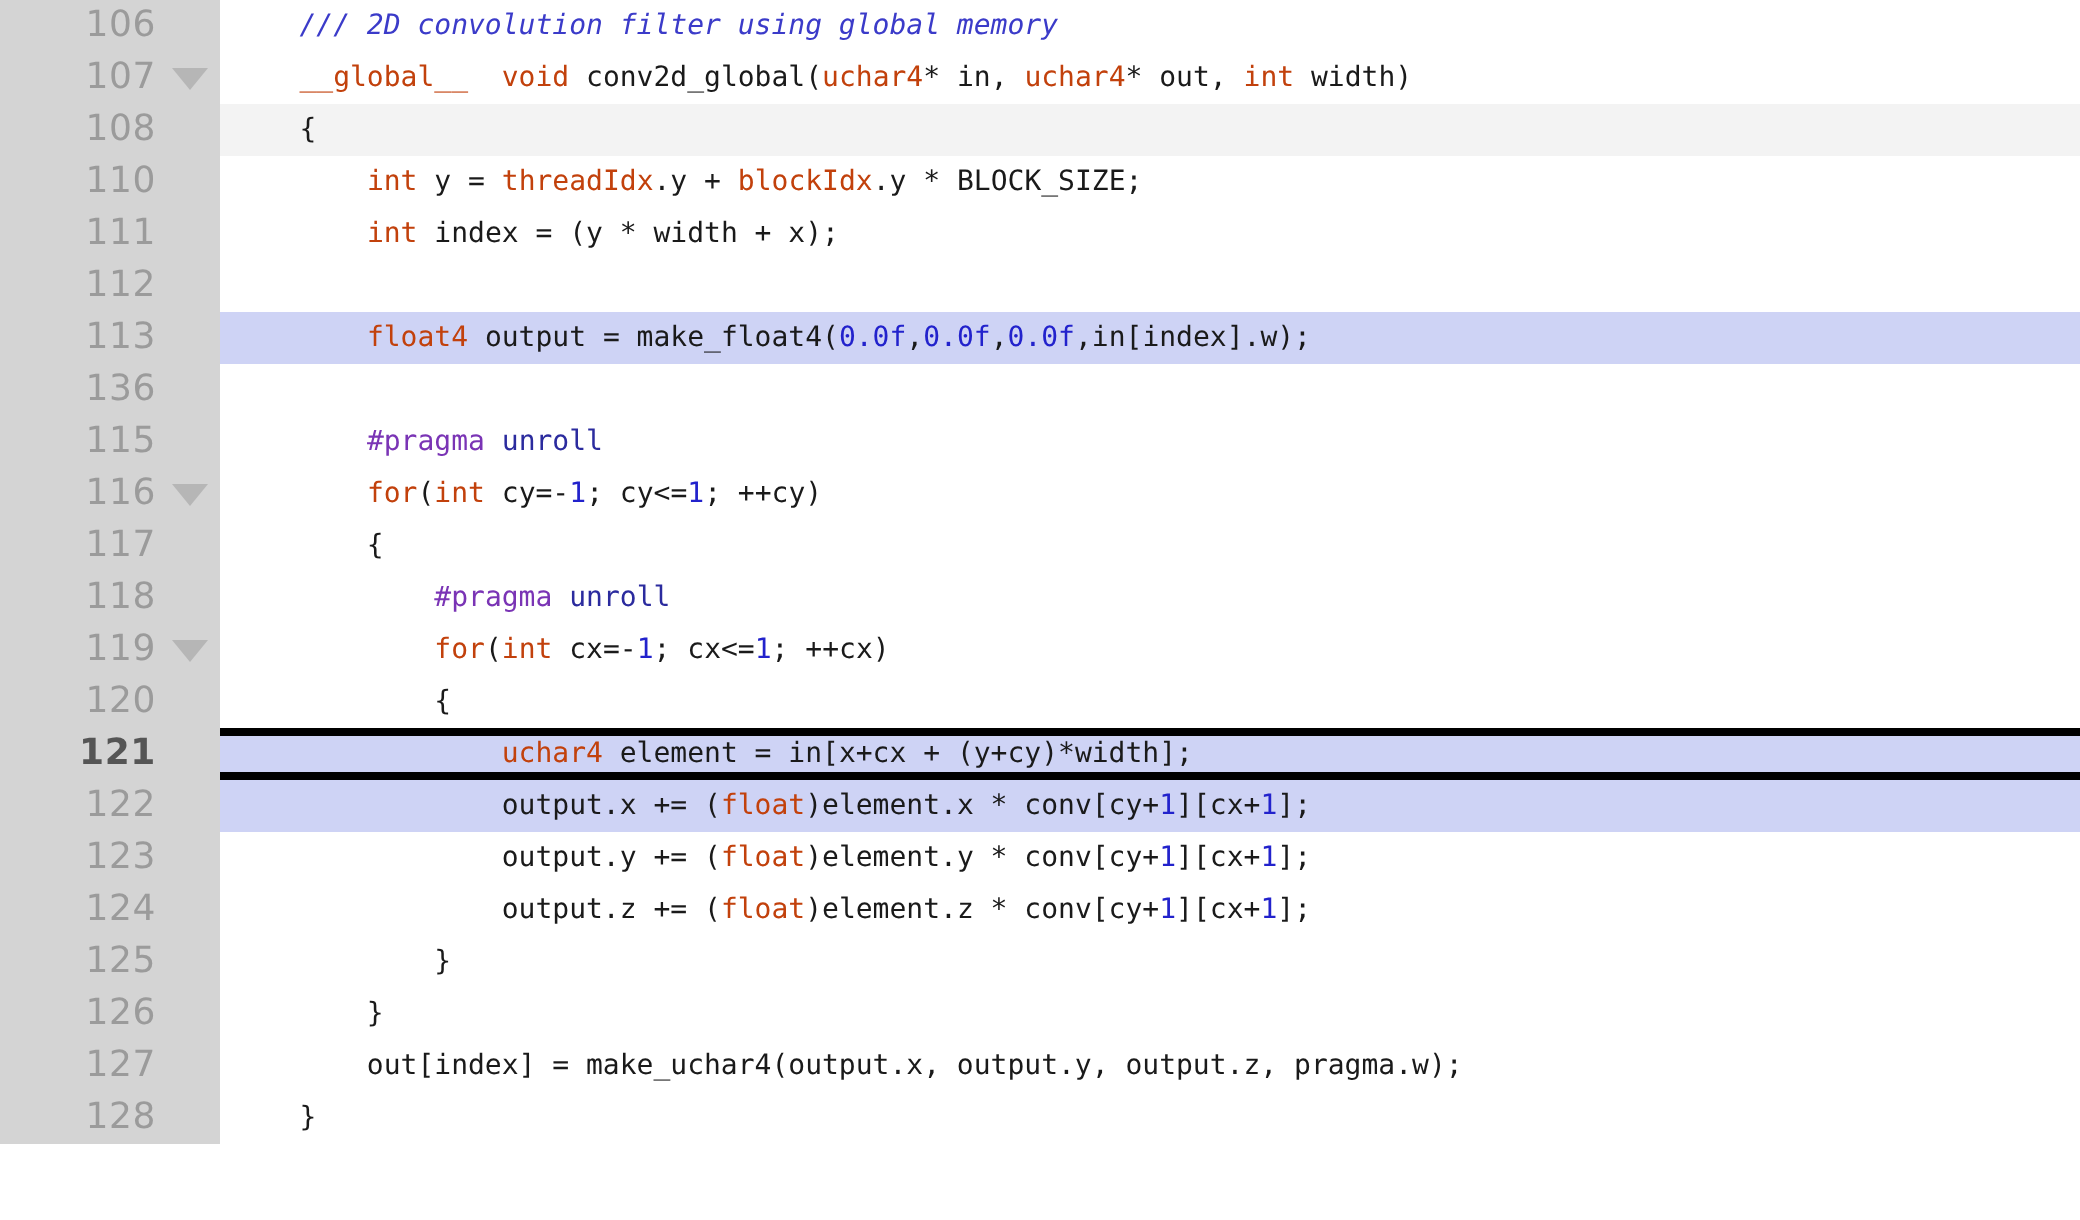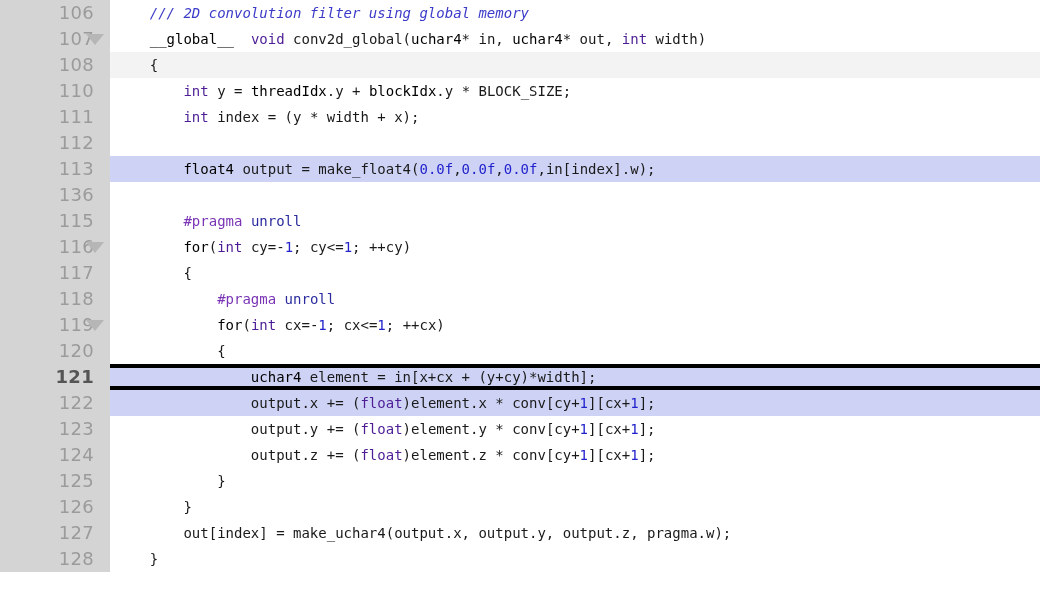--- a/index.html
+++ b/index.html
@@ -37,21 +37,21 @@
     flex: 0 0 110px;
     width: 110px;
     background: #d4d4d4;
     display: flex;
     align-items: center;
     box-sizing: border-box;
     z-index: 3;
   }
   .lineno {
     position: absolute;
-    left: 16px;
+    left: 0;
     width: 78px;
     text-align: right;
     font-family: "DejaVu Sans", "Liberation Sans", sans-serif;
     font-size: 18px;
     line-height: 26px;
     color: #9b9b9b;
     letter-spacing: 0.3px;
   }
   .code-line.active-line .lineno {
     color: #555555;
@@ -94,22 +94,22 @@
     right: -40px;
     height: 4px;
     background: #000000;
     z-index: 5;
   }
   .code-line.rule-top .code::before  { top: 0; }
   .code-line.rule-bottom .code::after { bottom: 0; }
 
   
   .t-cmt   { color: #3b3bc9; font-style: italic; }
-  .t-kw    { color: #4c1d95; }
-  .t-type  { color: #000000; }
+  .t-kw    { color: #c2410c; }
+  .t-type  { color: #c2410c; }
   .t-num   { color: #2222cc; }
   .t-pre   { color: #7a34b5; }
   .t-pre2  { color: #2b2b9e; }
   .t-plain { color: #1a1a1a; }
 </style>
 </head>
 <body>
 
 <div id="editor">
   <div id="lines-container">

